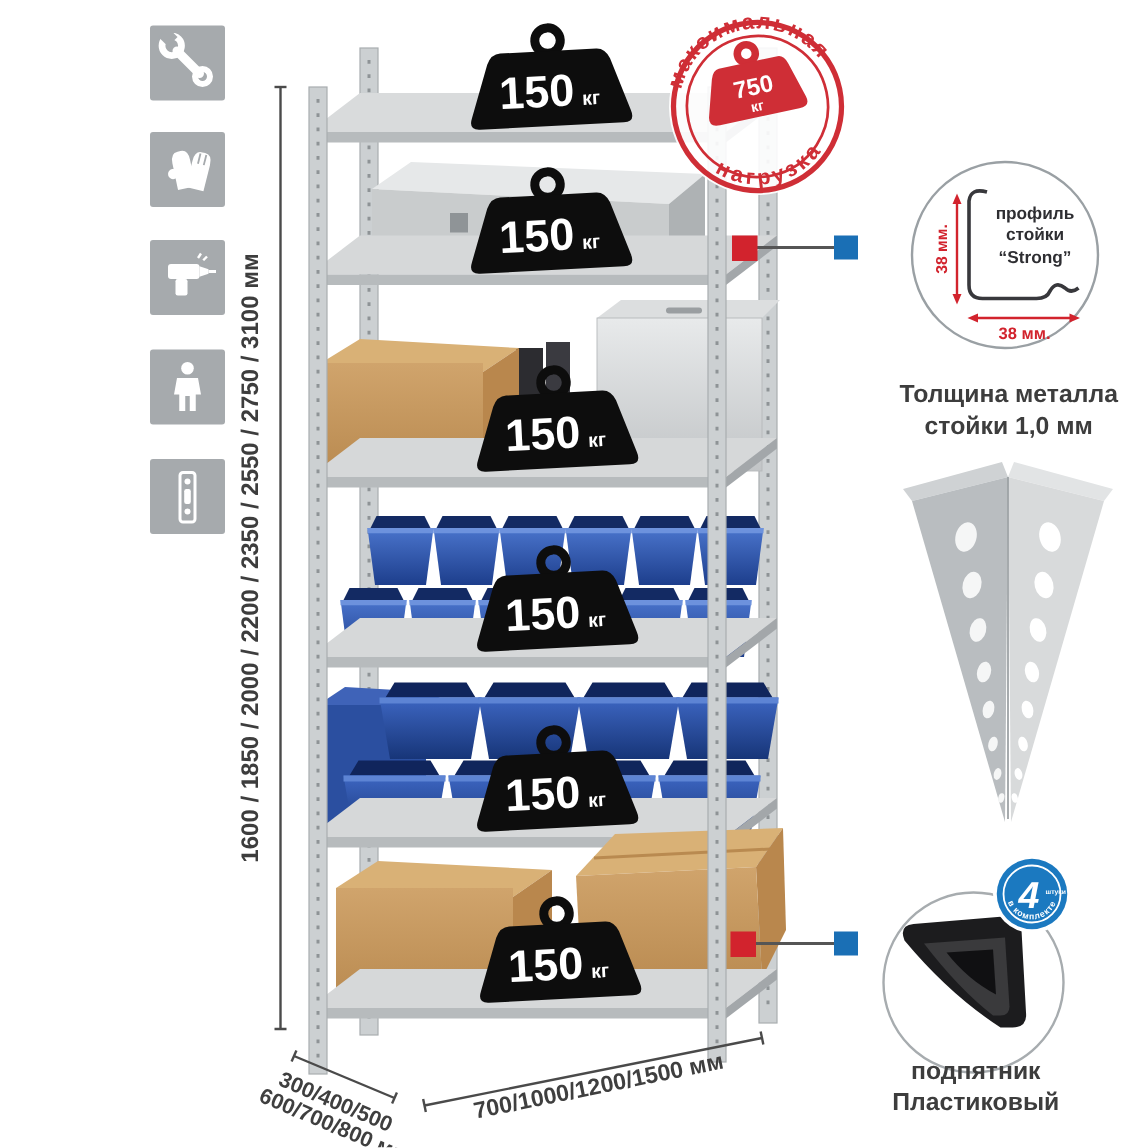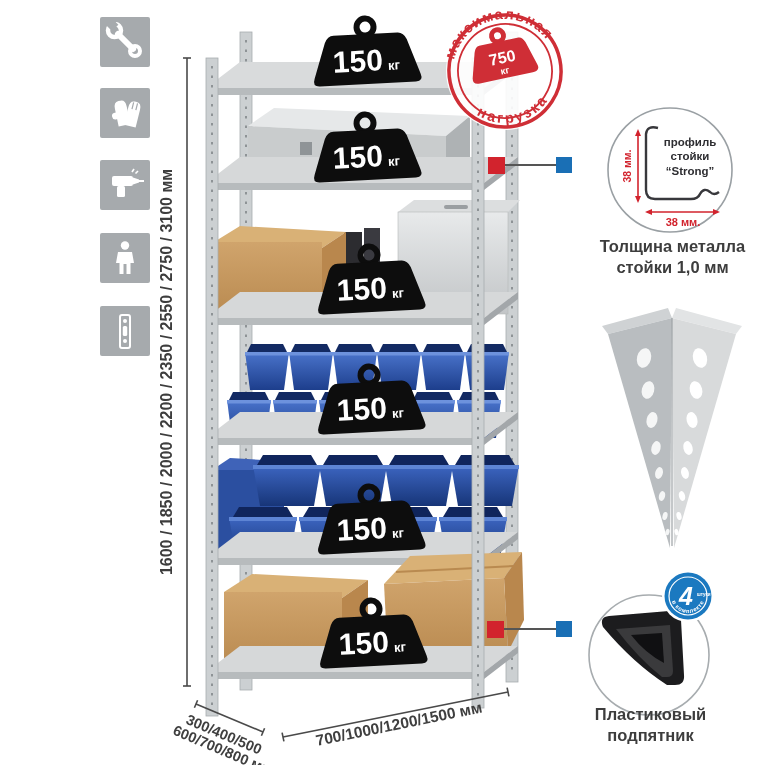--- a/index.html
+++ b/index.html
@@ -327,21 +327,21 @@
     <line x1="196" y1="704" x2="263" y2="732" stroke="#4a4a4a" stroke-width="1.6"></line>
     <line x1="197.6" y1="700.3" x2="194.4" y2="707.7" stroke="#4a4a4a" stroke-width="1.6"></line>
     <line x1="264.6" y1="728.3" x2="261.4" y2="735.7" stroke="#4a4a4a" stroke-width="1.6"></line>
     <g transform="translate(222,739) rotate(23)">
       <text x="0" y="0" text-anchor="middle" font-size="14.5" font-weight="700" fill="#3f3f3f">300/400/500</text>
       <text x="5" y="15" text-anchor="middle" font-size="14.5" font-weight="700" fill="#3f3f3f">600/700/800 мм</text>
     </g>
   </g>
 </svg>
 
-<div class="caption" style="left:580px;top:236px;width:185px">
+<div class="caption" style="left:580px;top:253px;width:185px">
   <div>Толщина металла</div>
   <div>стойки 1,0 мм</div>
 </div>
 
 <svg class="abs" style="left:592px;top:300px" width="160" height="250" viewBox="0 0 160 250">
   <polygon points="80,18 16,34 10,26 76,8" fill="#cfd2d4"></polygon>
   <polygon points="80,18 144,34 150,26 84,8" fill="#e2e4e5"></polygon>
   <polygon points="80,18 16,34 78,248" fill="#b9bdc0"></polygon>
   <polygon points="80,18 144,34 82,248" fill="#d8dadb"></polygon>
   <line x1="80" y1="18" x2="80" y2="246" stroke="#9da2a5" stroke-width="1.2"></line>
@@ -380,15 +380,15 @@
     <circle r="19" fill="none" stroke="#ffffff" stroke-width="1.2"></circle>
     <text x="-2" y="9" text-anchor="middle" font-size="25" font-weight="700" fill="#ffffff" font-style="italic">4</text>
     <text x="9" y="0" font-size="4.5" font-weight="700" fill="#ffffff">штуки</text>
     <text font-size="5.8" font-weight="700" fill="#ffffff" letter-spacing="0.6">
       <textPath href="#arcBadge" startOffset="50%" text-anchor="middle">в комплекте</textPath>
     </text>
   </g>
 </svg>
 
 <div class="caption" style="left:568px;top:704px;width:165px">
+  <div>подпятник</div>
   <div>Пластиковый</div>
-  <div>подпятник</div>
 </div>
 
 </body></html>

